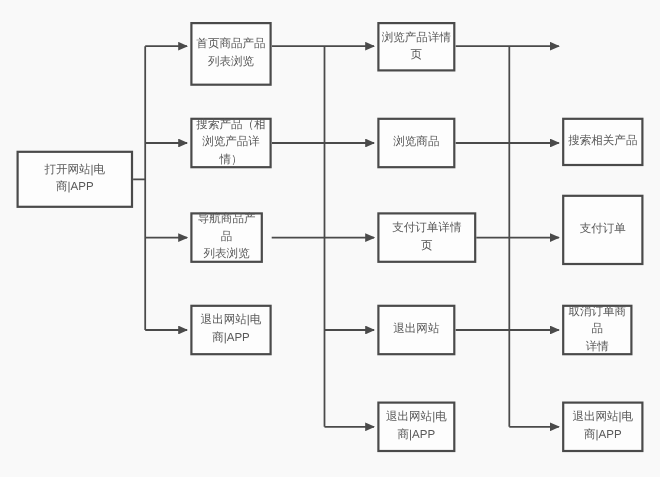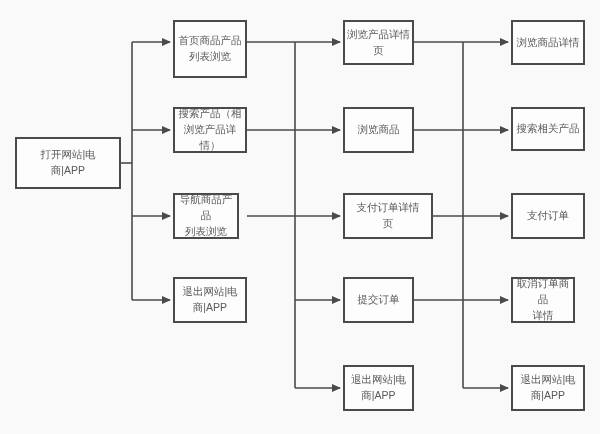--- a/index.html
+++ b/index.html
@@ -90,25 +90,24 @@
   <div class="node" style="left:173px;top:193px;width:66px;height:46px">导航商品产品
 列表浏览</div>
   <div class="node" style="left:173px;top:277px;width:74px;height:46px">退出网站|电
 商|APP</div>
 
   <div class="node" style="left:343px;top:20px;width:71px;height:45px">浏览产品详情
 页</div>
   <div class="node" style="left:343px;top:107px;width:71px;height:46px">浏览商品</div>
   <div class="node" style="left:343px;top:193px;width:90px;height:46px">支付订单详情
 页</div>
-  <div class="node" style="left:343px;top:277px;width:71px;height:46px">提交订单</div>
+  <div class="node" style="left:343px;top:277px;width:71px;height:46px">退出网站</div>
   <div class="node" style="left:343px;top:365px;width:71px;height:46px">退出网站|电
 商|APP</div>
 
-  <div class="node" style="left:511px;top:20px;width:74px;height:45px">浏览商品详情</div>
   <div class="node" style="left:511px;top:107px;width:74px;height:44px">搜索相关产品</div>
-  <div class="node" style="left:511px;top:193px;width:74px;height:46px">支付订单</div>
+  <div class="node" style="left:511px;top:177px;width:74px;height:64px">支付订单</div>
   <div class="node" style="left:511px;top:277px;width:64px;height:46px">取消订单商品
 详情</div>
   <div class="node" style="left:511px;top:365px;width:74px;height:46px">退出网站|电
 商|APP</div>
 
 </div>
 
 </body></html>

